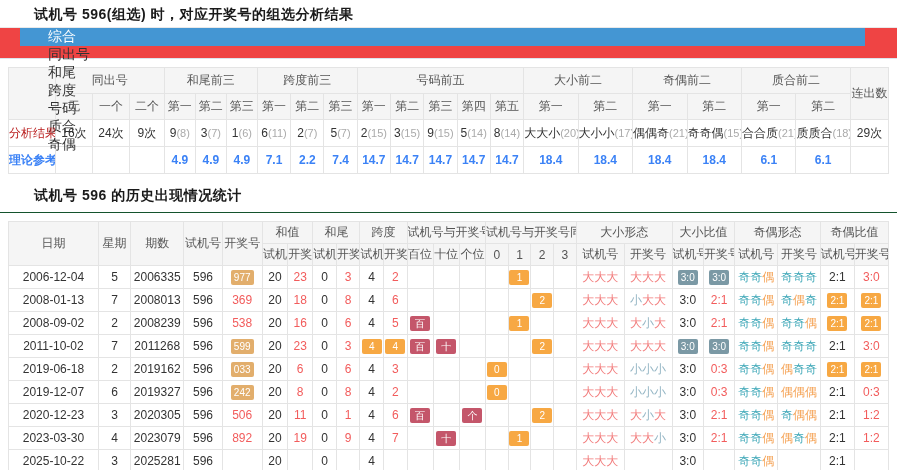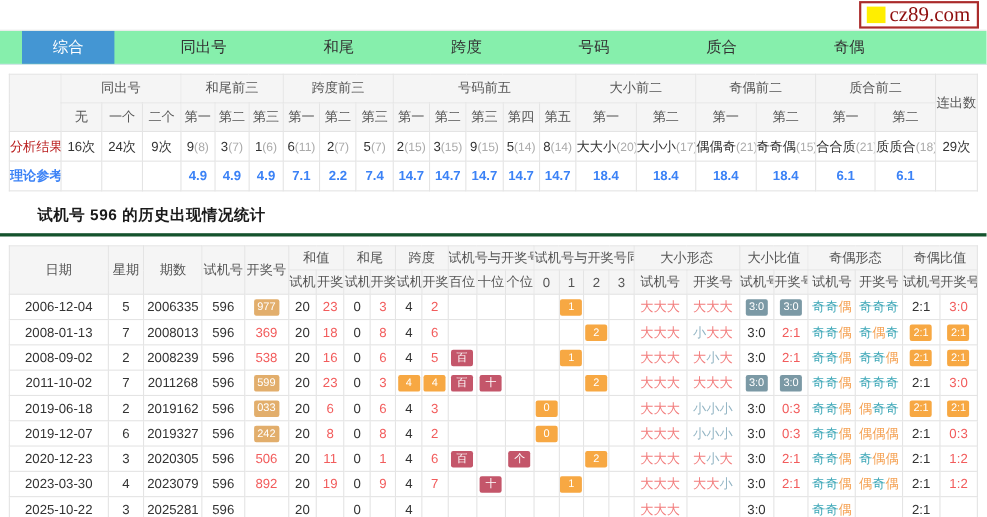--- a/index.html
+++ b/index.html
@@ -8,58 +8,55 @@
     font-family:"Liberation Sans","DejaVu Sans",sans-serif;font-size:12px;
   }
   
   .topbar{position:relative;height:27px;border-bottom:1px solid #e9e9e9;}
   .page-title{position:absolute;left:34px;top:6px;font-size:14px;font-weight:bold;color:#1a1a1a;letter-spacing:.5px;}
   .logo{position:absolute;right:7px;top:1px;height:21px;border:2px solid #aa2b2b;background:#fff;
         display:flex;align-items:center;gap:4px;padding:0 6px 0 5px;cursor:pointer;}
   .logo-sq{width:17px;height:15px;background:#ffee00;}
   .logo-text{font-family:"Liberation Serif","DejaVu Serif",serif;font-size:19px;color:#8f0e0e;line-height:1;}
   
-  .tabs{display:flex;align-items:stretch;height:30px;background:#86efac;border-bottom:1px solid #dbe5ee;padding-left:20px;}
+  .tabs{display:flex;align-items:stretch;height:30px;background:#ef4444;border-bottom:1px solid #dbe5ee;padding-left:20px;flex-direction:column;}
   .tab{display:flex;align-items:center;padding:0 28px;margin-right:32px;font-size:14px;color:#333;cursor:pointer;}
   .tab.active{background:#4496d3;color:#fff;}
   
   table{border-collapse:collapse;table-layout:fixed;width:881px;margin:0 auto;}
   th,td{border:1px solid #e4e4e4;text-align:center;padding:0;font-size:12px;font-weight:normal;
         white-space:nowrap;overflow:hidden;}
   th{background:#f5f5f5;color:#555;}
   .analysis{margin-top:8px;}
   .analysis th{height:25px;}
   .analysis td{height:26px;}
   .analysis .bold td{font-weight:bold;color:#3b82f6;}
   .rowlabel{color:#b91c1c;}
   .paren{color:#aaa;font-size:11px;}
   
-  .sec-title{font-size:14px;font-weight:bold;color:#1a1a1a;padding:8px 0 7px 34px;border-bottom:3px solid #14532d;margin-top:5px;letter-spacing:.5px;}
+  .sec-title{font-size:14px;font-weight:bold;color:#1a1a1a;padding:8px 0 7px 34px;border-bottom:1px solid #14532d;margin-top:5px;letter-spacing:.5px;}
   .history{margin-top:8px;}
   .history th{height:21px;}
   .history td{height:22px;}
   .red{color:#f25c5c;}
   .b{display:inline-block;min-width:14px;padding:1px 3px;border-radius:2px;color:#fff;font-size:10px;line-height:13px;}
   .b-gold{background:#e2ae6c;}
   .b-org{background:#f7a843;}
   .b-crim{background:#c4566a;}
   .b-teal{background:#7b99a5;}
   .c-big{color:#f27d7d;}
   .c-small{color:#93b5c4;}
   .c-odd{color:#3fa8b8;}
   .c-even{color:#f5a254;}
 </style>
 </head>
 <body>
 
 <div class="topbar">
-  <div class="logo">
-    <span class="logo-sq"></span>
-    <span class="logo-text">cz89.com</span>
-  </div>
+  <div class="page-title">试机号 596(组选) 时，对应开奖号的组选分析结果</div>
 </div>
 
 <div class="tabs">
     <a class="tab active">综合</a>
     <a class="tab">同出号</a>
     <a class="tab">和尾</a>
     <a class="tab">跨度</a>
     <a class="tab">号码</a>
     <a class="tab">质合</a>
     <a class="tab">奇偶</a>

